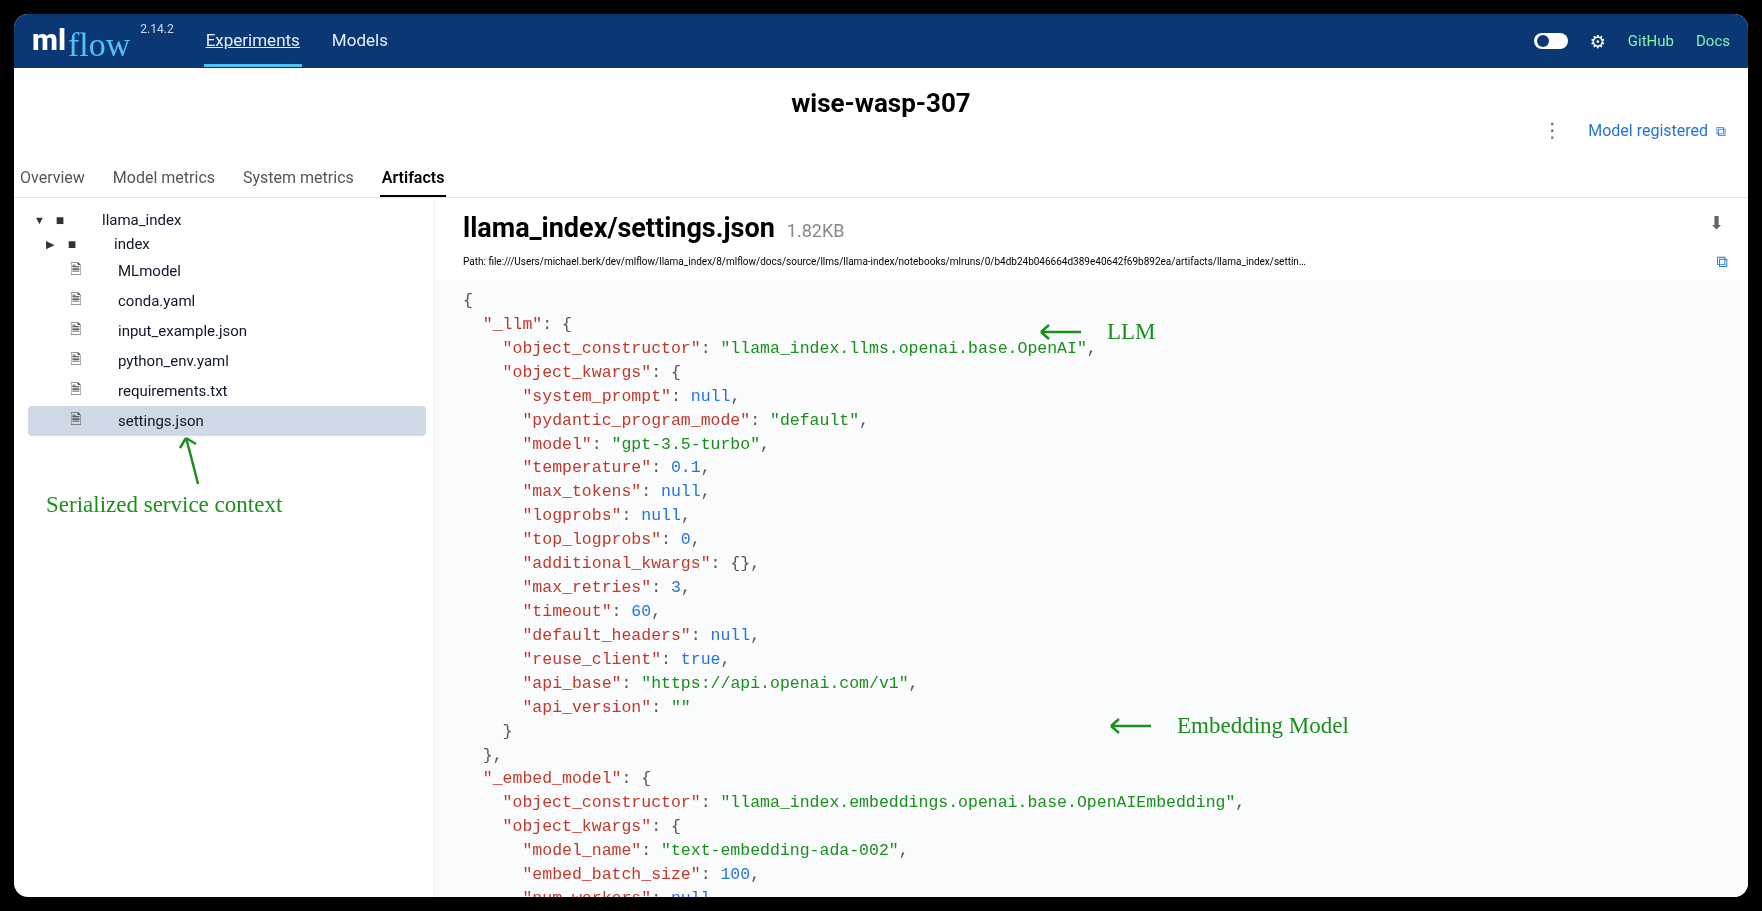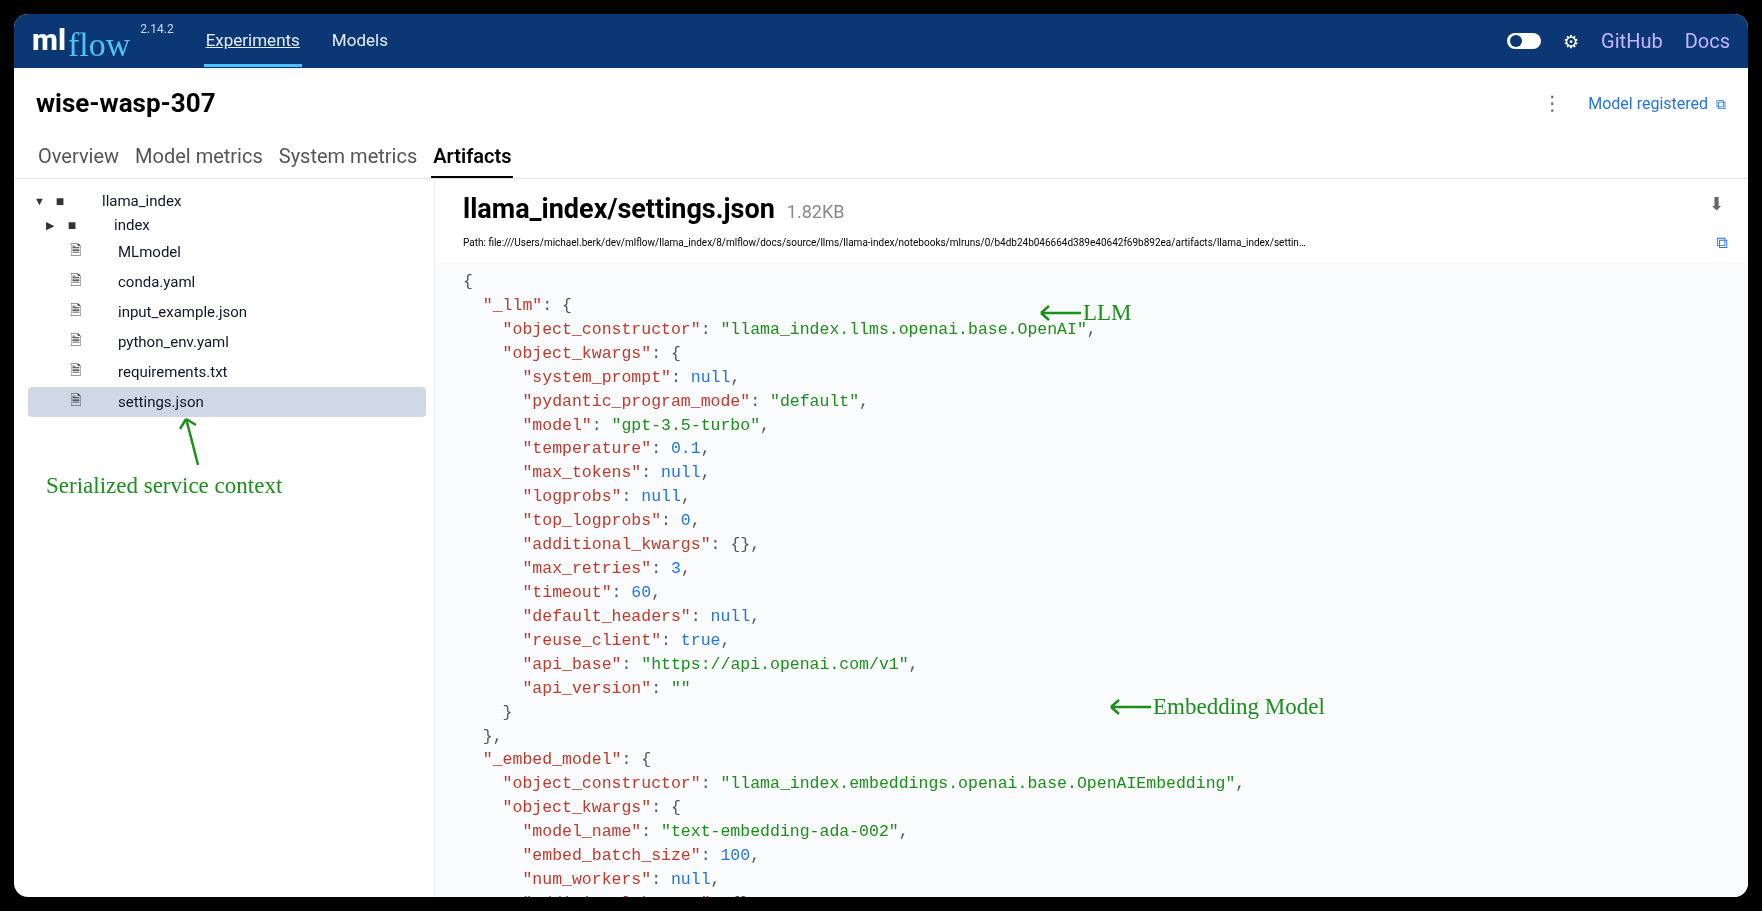--- a/index.html
+++ b/index.html
@@ -12,34 +12,34 @@
   .logo-ml { font-weight: 800; font-size: 30px; color: #fff; letter-spacing: 0px; }
   .logo-flow { font-family: "Brush Script MT", cursive; font-size: 34px; color: #4fc3f7; margin-left: 2px; position: relative; top: 4px; }
   .logo-version { font-size: 12px; color: #c9d9ef; margin-left: 10px; }
   .nav-tabs { display: flex; gap: 28px; }
   .nav-tab { font-size: 17px; color: #e3eefc; cursor: pointer; padding: 14px 2px; }
   .nav-tab.active { border-bottom: 3px solid #4fc3f7; text-decoration: underline; }
   .nav-right { margin-left: auto; display: flex; align-items: center; gap: 22px; }
   .toggle { width: 34px; height: 16px; background: #fff; border-radius: 10px; position: relative; }
   .toggle::after { content: ""; width: 12px; height: 12px; background: #0b3874; border-radius: 50%; position: absolute; left: 3px; top: 2px; }
   .gear { font-size: 18px; color: #fff; }
-  .nav-link { font-size: 20px; color: #c4b5fd; cursor: pointer; }
+  .nav-link { font-size: 15px; color: #86efac; cursor: pointer; }
 
   
   .header { padding: 14px 22px 8px 22px; }
   .breadcrumb { font-size: 14px; color: #2374e1; }
   .breadcrumb .sep { color: #888; margin: 0 4px; }
-  .title-row { display: flex; align-items: center; margin-top: 6px; }
+  .title-row { display: flex; align-items: center; margin-top: 6px; flex-direction: column; }
   .page-title { font-size: 26px; font-weight: 700; }
   .title-actions { margin-left: auto; display: flex; align-items: center; gap: 26px; color: #2374e1; font-size: 16px; }
   .kebab { color: #666; font-size: 20px; }
   .ext-icon { font-size: 14px; margin-left: 4px; }
 
   
-  .tabs { display: flex; gap: 12px; padding: 10px 22px 0 22px; border-bottom: 1px solid #e5e5e5; font-size: 20px; }
+  .tabs { display: flex; gap: 24px; padding: 10px 22px 0 4px; border-bottom: 1px solid #e5e5e5; font-size: 16px; }
   .tab { padding: 8px 2px; color: #555; cursor: pointer; }
   .tab.active { color: #000; font-weight: 600; border-bottom: 2px solid #000; }
 
   
   .body { display: flex; flex: 1; overflow: hidden; }
   .sidebar { width: 420px; padding: 10px 8px 8px 14px; overflow: auto; font-size: 15px; }
   .tree-row { display: flex; align-items: center; padding: 3px 6px; border-radius: 4px; cursor: pointer; gap: 6px; }
   .tree-row.selected { background: #cfd9e6; }
   .tree-row .caret { width: 12px; color: #333; font-size: 11px; }
   .tree-row .ficon { width: 16px; text-align: center; color: #333; font-size: 14px; }
@@ -61,21 +61,21 @@
   .file-actions { position: absolute; right: 24px; top: 14px; display: flex; gap: 18px; color: #666; }
   .file-actions2 { color: #2374e1; font-size: 16px; }
 
   .codewrap { flex: 1; overflow: auto; background: #fafbfc; position: relative; }
   .code { font-family: "SFMono-Regular", Consolas, "Liberation Mono", Menlo, monospace; font-size: 16.5px; line-height: 1.45; padding: 8px 20px 20px 28px; white-space: pre; color: #333; }
   .k { color: #c0392b; }   
   .s { color: #1a8f1a; }   
   .n { color: #2374e1; }   
   .p { color: #555; }      
 
-  .handnote { position: absolute; font-family: "Comic Sans MS", "Bradley Hand", cursive; color: #1a8f1a; font-size: 23px; display: flex; align-items: center; gap: 0; }
+  .handnote { position: absolute; font-family: "Comic Sans MS", "Bradley Hand", cursive; color: #1a8f1a; font-size: 23px; display: flex; align-items: center; gap: 24px; }
   .handnote svg { width: 48px; height: 22px; }
 
   
   .codewrap::-webkit-scrollbar { width: 12px; }
   .codewrap::-webkit-scrollbar-thumb { background: #c0c0c0; border-radius: 6px; }
 </style>
 </head>
 <body>
 
 <div class="frame">

